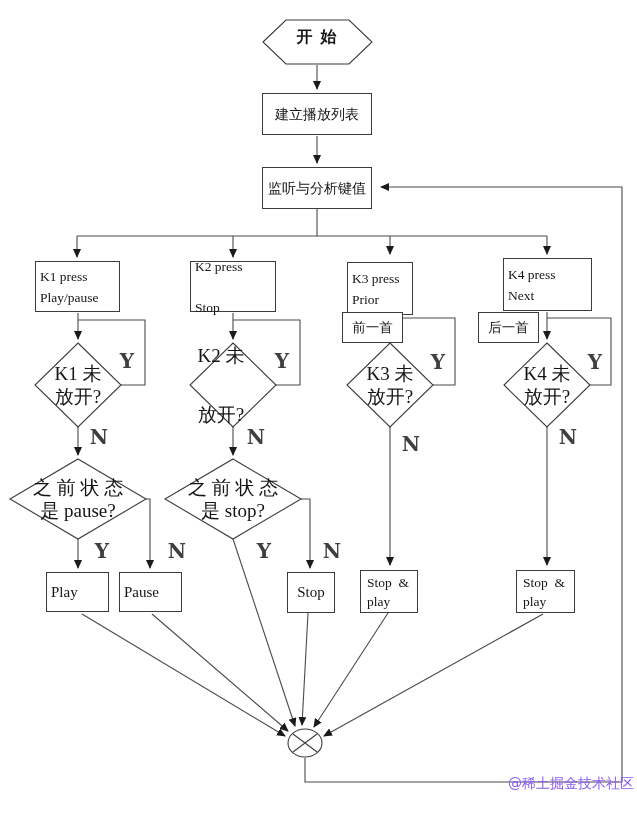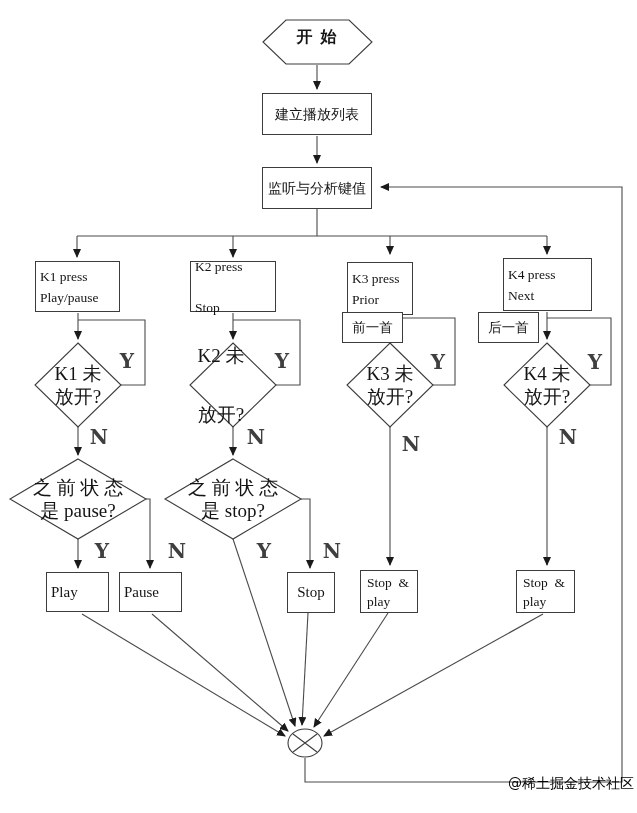--- a/index.html
+++ b/index.html
@@ -17,21 +17,21 @@
   .f13{font-size:19px;}
   .f135{font-size:13.5px;}
   .f14{font-size:14px;}
   .f15{font-size:15px;}
   .start-lbl{font-size:16px;font-weight:bold;letter-spacing:2px;}
   .sp .lbl{line-height:19px;}
   .yn{position:absolute;z-index:3;width:26px;height:26px;display:flex;align-items:center;
       justify-content:center;font-weight:bold;font-size:20px;color:#3f3f3f;
       font-family:"DejaVu Serif",serif;pointer-events:none;}
   .watermark{position:absolute;z-index:4;left:494px;top:775px;width:140px;text-align:right;
-             font-family:"DejaVu Sans",sans-serif;font-size:14px;color:#000000;}
+             font-family:"DejaVu Sans",sans-serif;font-size:14px;color:#8b5cf6;}
 </style>
 </head>
 <body>
 
 <div id="canvas">
 
   <svg class="layer" width="637" height="813" viewBox="0 0 637 813">
     <defs>
       <marker id="arr" markerWidth="11" markerHeight="10" refX="8" refY="4" orient="auto" markerUnits="userSpaceOnUse">
         <path d="M0,0 L9,4 L0,8 Z" fill="#1a1a1a"></path>

